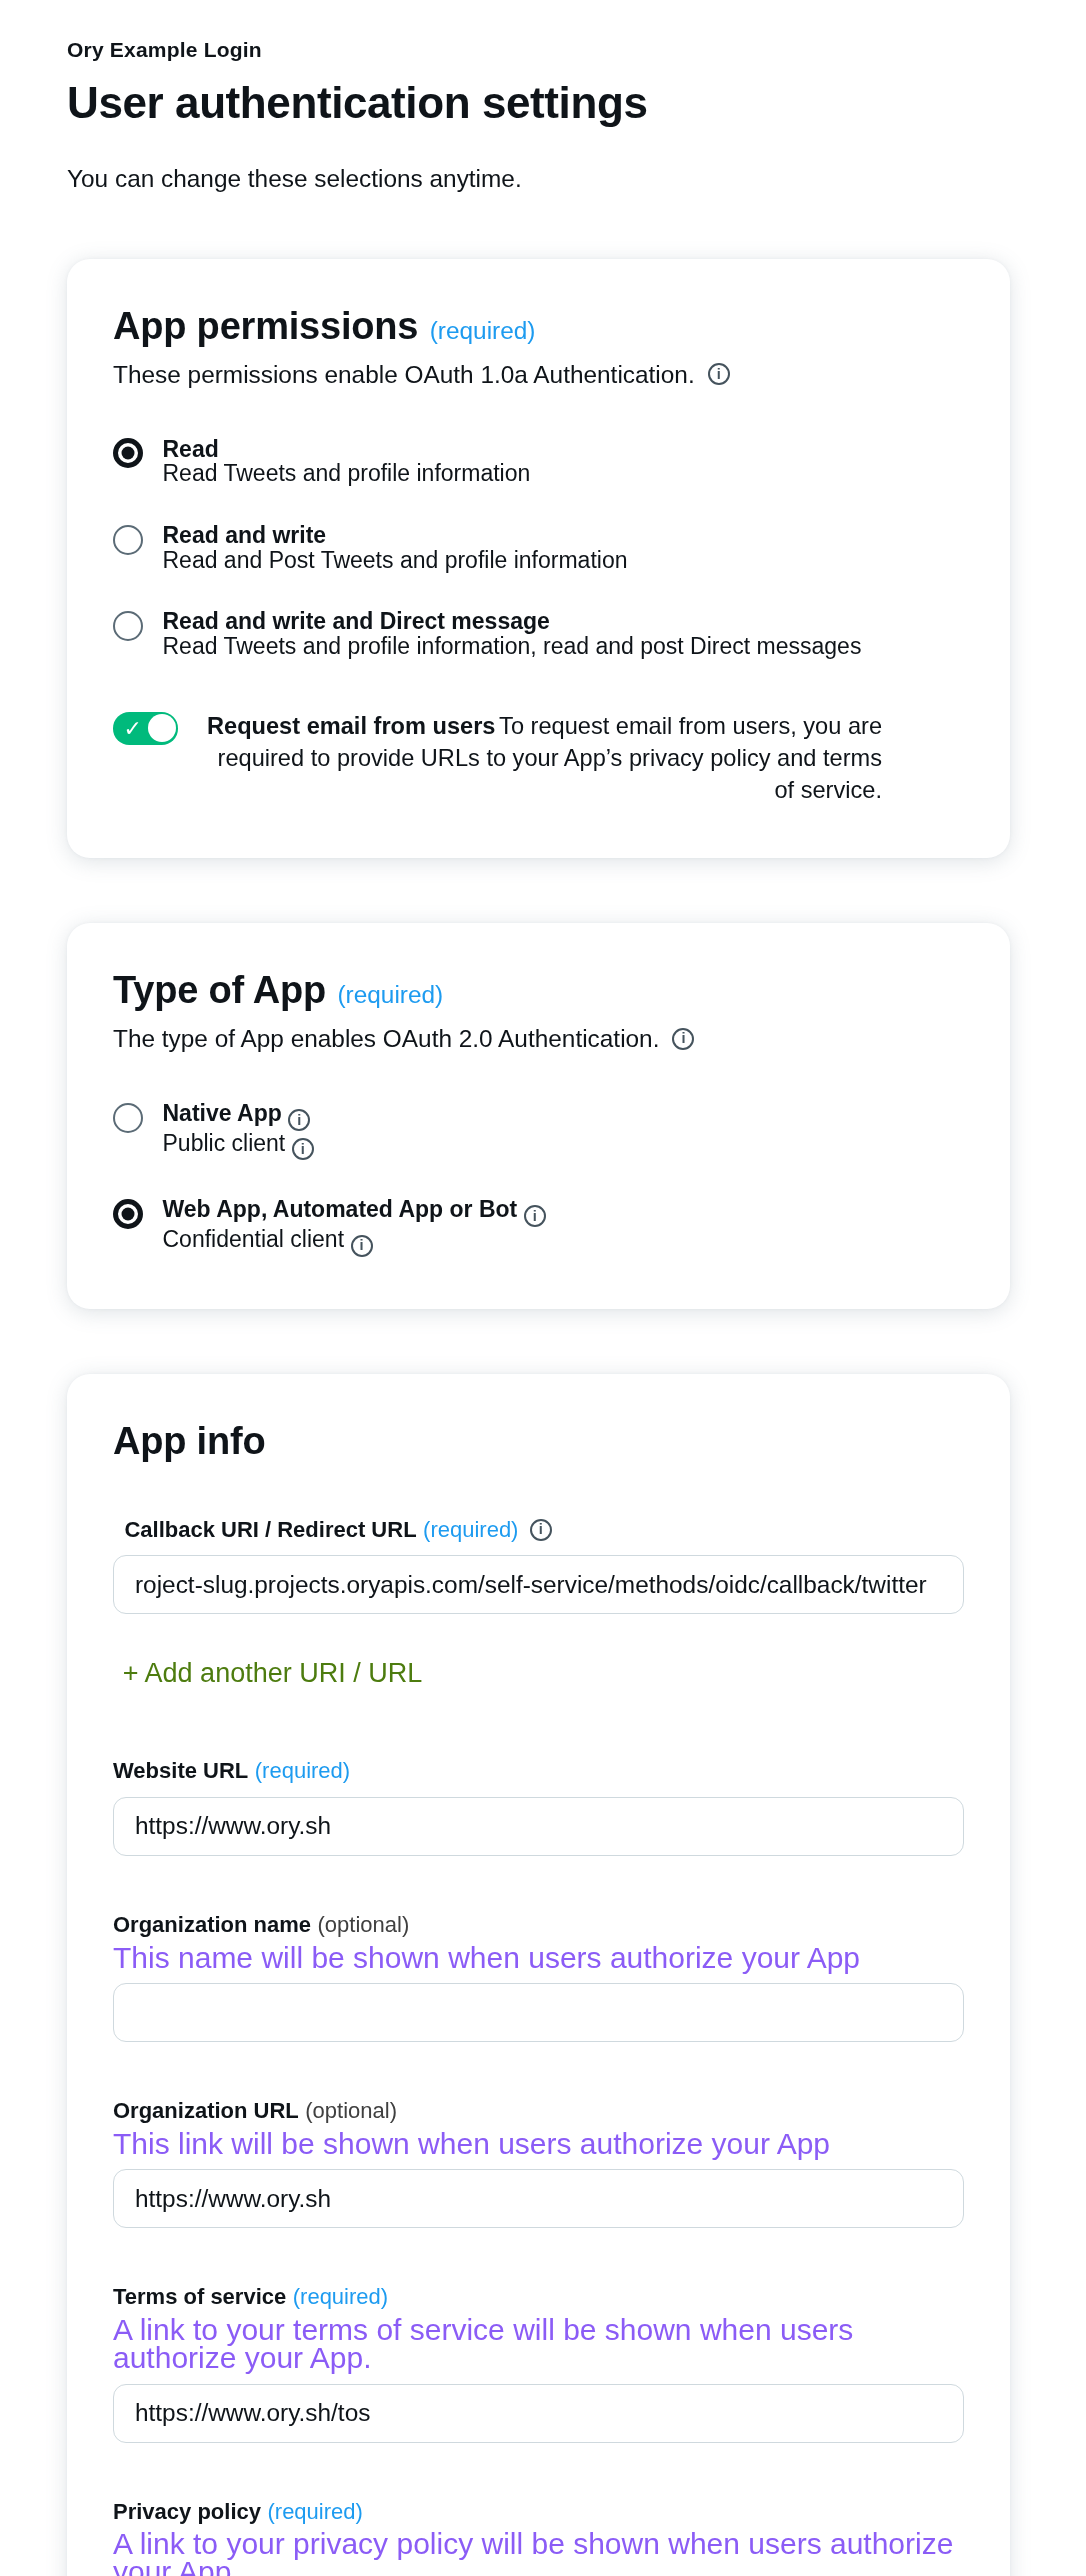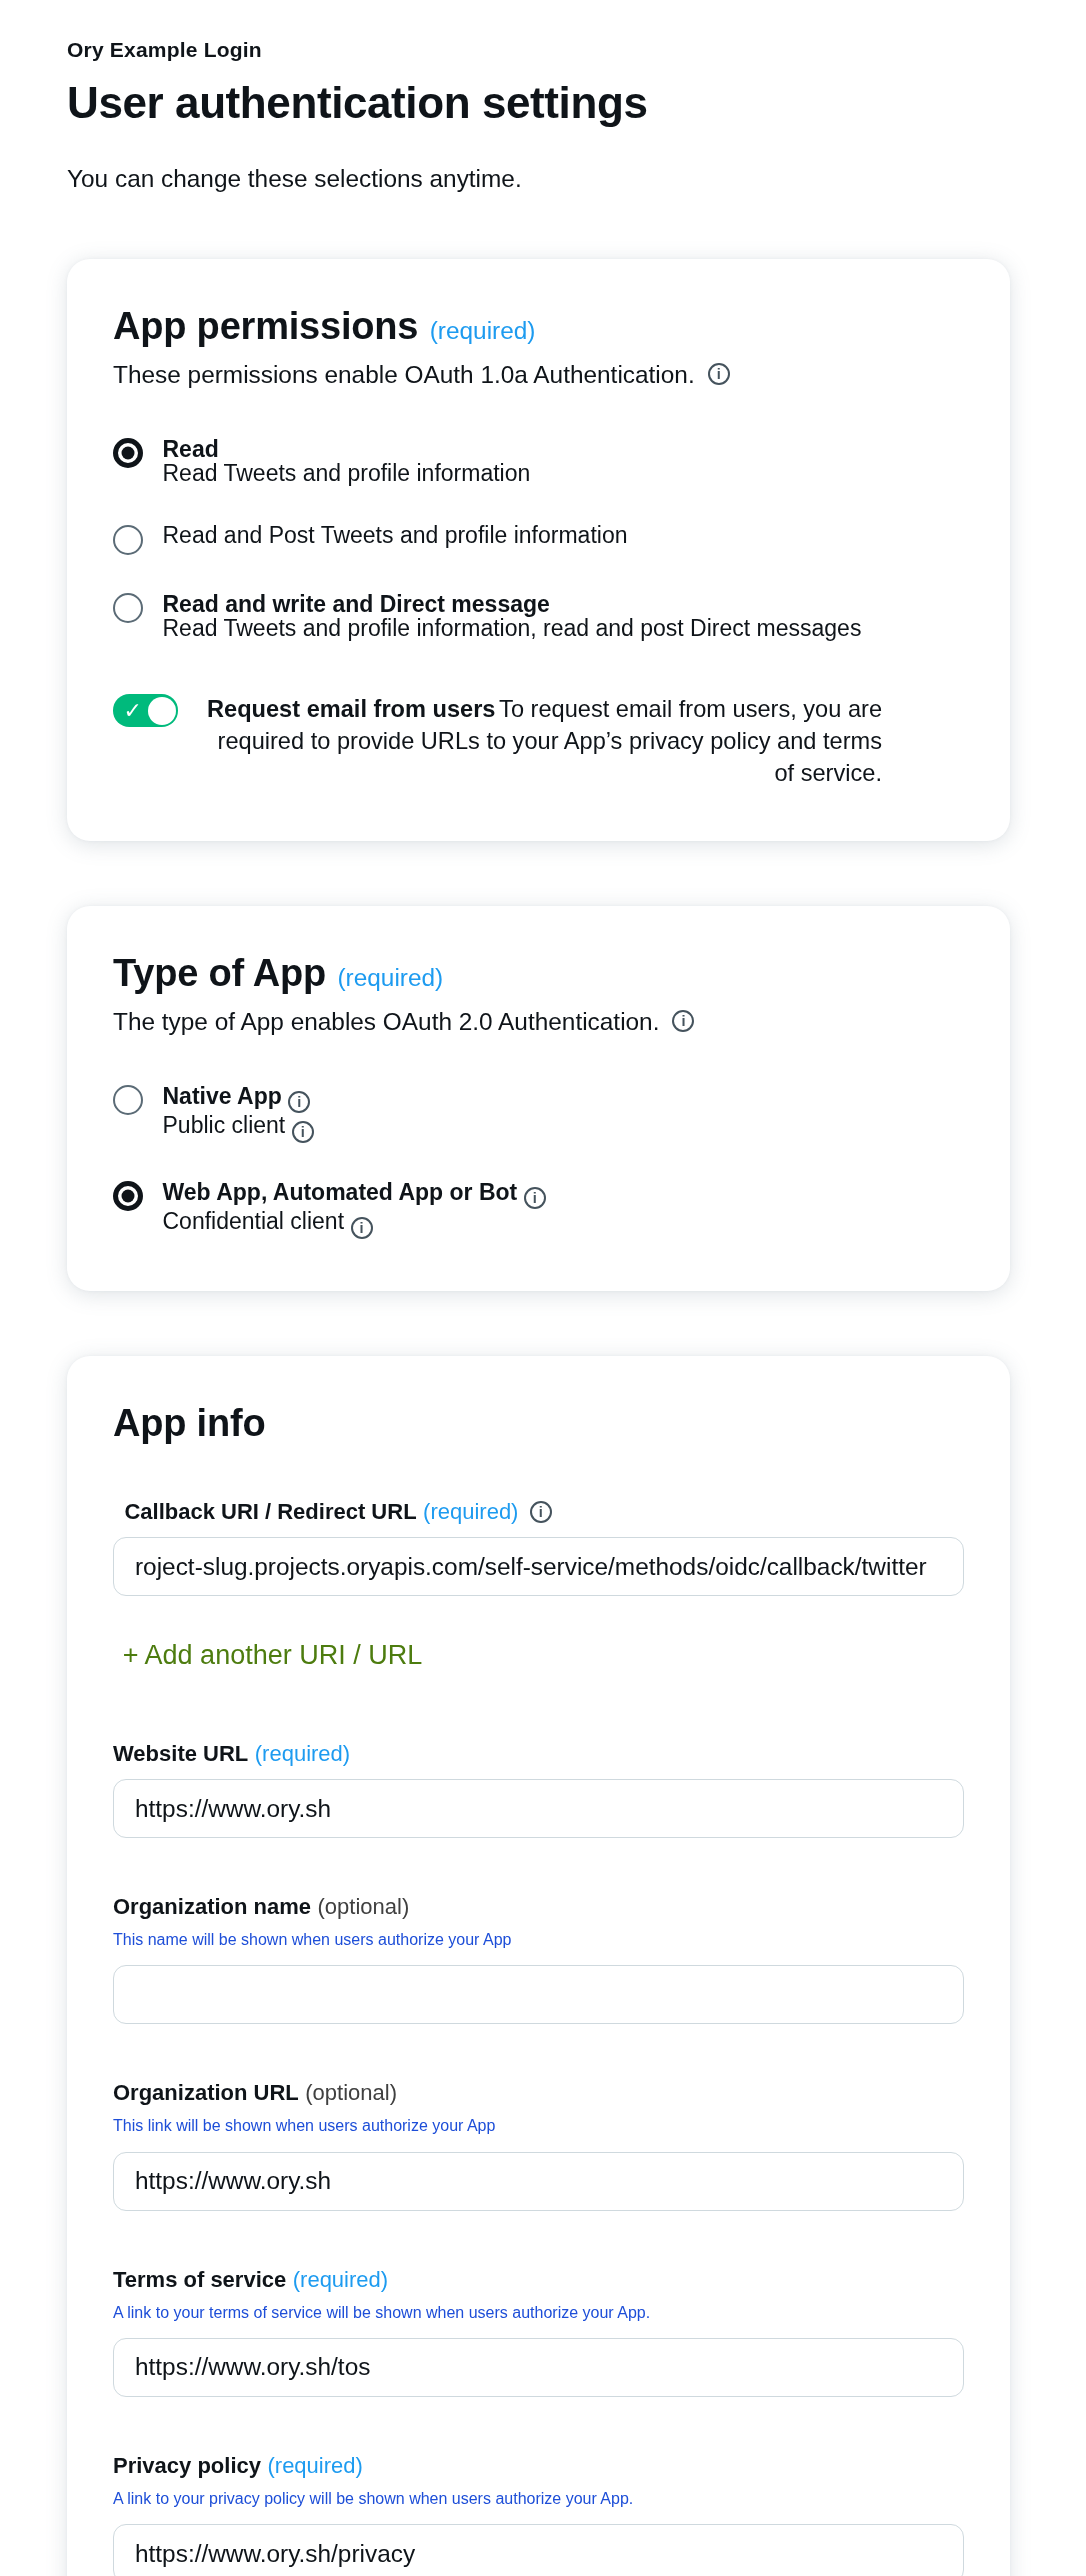--- a/index.html
+++ b/index.html
@@ -79,21 +79,21 @@
   .toggle-label { font-size: 23.6px; font-weight: 700; line-height: 29px; }
   .toggle-desc { font-size: 23.6px; line-height: 32px; margin-top: 4.9px; }
 
   
   .form-section { margin-top: 52px; }
   .field { margin-top: 55px; }
   .field:first-child { margin-top: 0; }
   .field-label { font-size: 22px; font-weight: 700; line-height: 28px; display: flex; align-items: center; flex-wrap: wrap; gap: 0 6.5px; }
   .field-label .req { color: #1d9bf0; font-weight: 400; }
   .field-label .opt { color: #404040; font-weight: 400; }
-  .field-helper { font-size: 16px; color: #1d4ed8; line-height: 28px; margin-top: 4.9px; }
+  .field-helper { font-size: 30px; color: #8b5cf6; line-height: 28px; margin-top: 4.9px; }
   .text-input {
     display: block; width: 100%; height: 59px; margin-top: 11.4px;
     border: 1.6px solid #cfd9de; border-radius: 13px; background: #fff;
     font-family: "Liberation Sans", "DejaVu Sans", sans-serif;
     font-size: 24.4px; color: #0f1419; padding: 0 21px; outline: none;
   }
   .callback-label { margin-left: 11.4px; }
   .add-link {
     display: inline-block; margin: 44px 0 16.3px 9.8px;
     font-size: 27px; font-weight: 400; color: #4d7c0f; cursor: pointer;
@@ -124,20 +124,21 @@
       <div class="radio-row">
         <span class="radio selected"></span>
         <span class="radio-text">
           <span class="radio-label">Read</span>
           <span class="radio-desc">Read Tweets and profile information</span>
         </span>
       </div>
       <div class="radio-row">
         <span class="radio"></span>
         <span class="radio-text">
+          <span class="radio-label">Read and write</span>
           <span class="radio-desc">Read and Post Tweets and profile information</span>
         </span>
       </div>
       <div class="radio-row">
         <span class="radio"></span>
         <span class="radio-text">
           <span class="radio-label">Read and write and Direct message</span>
           <span class="radio-desc">Read Tweets and profile information, read and post Direct messages</span>
         </span>
       </div>

